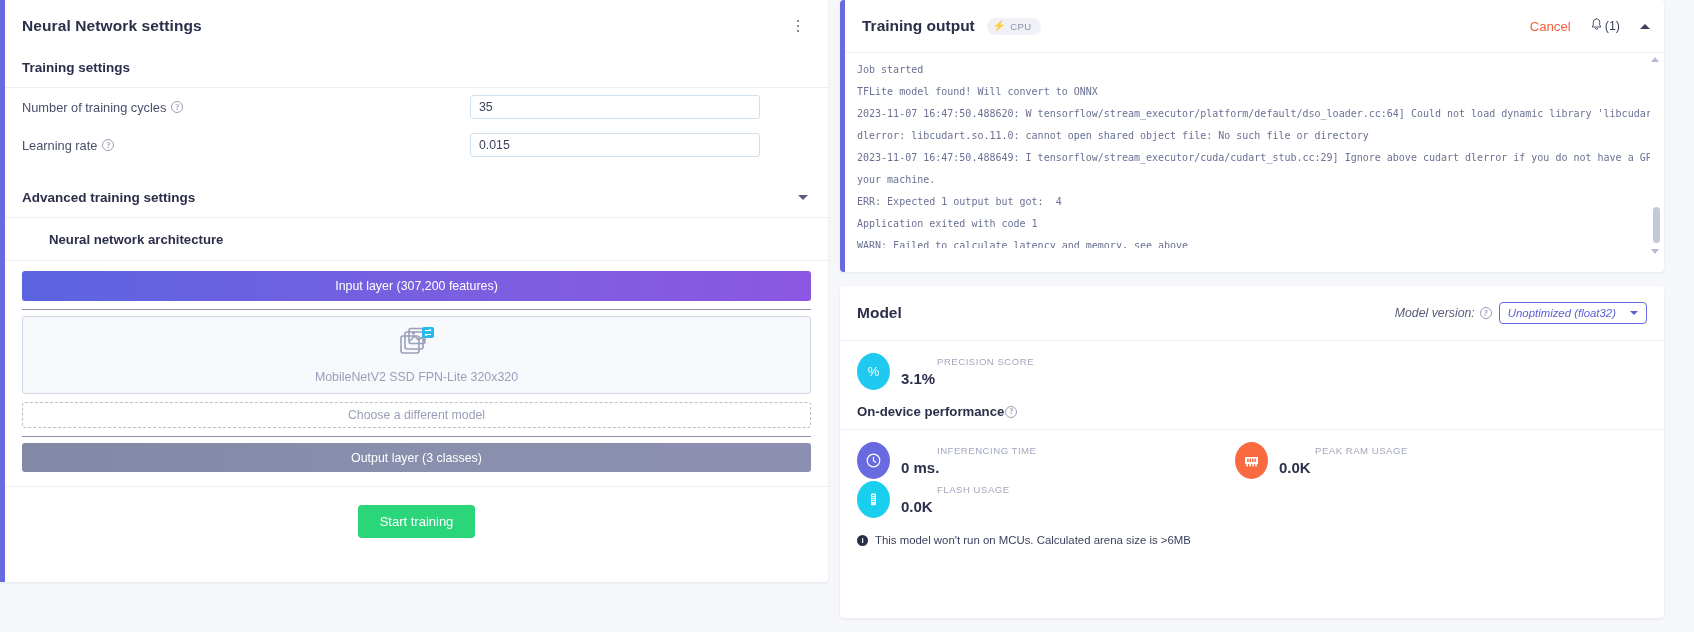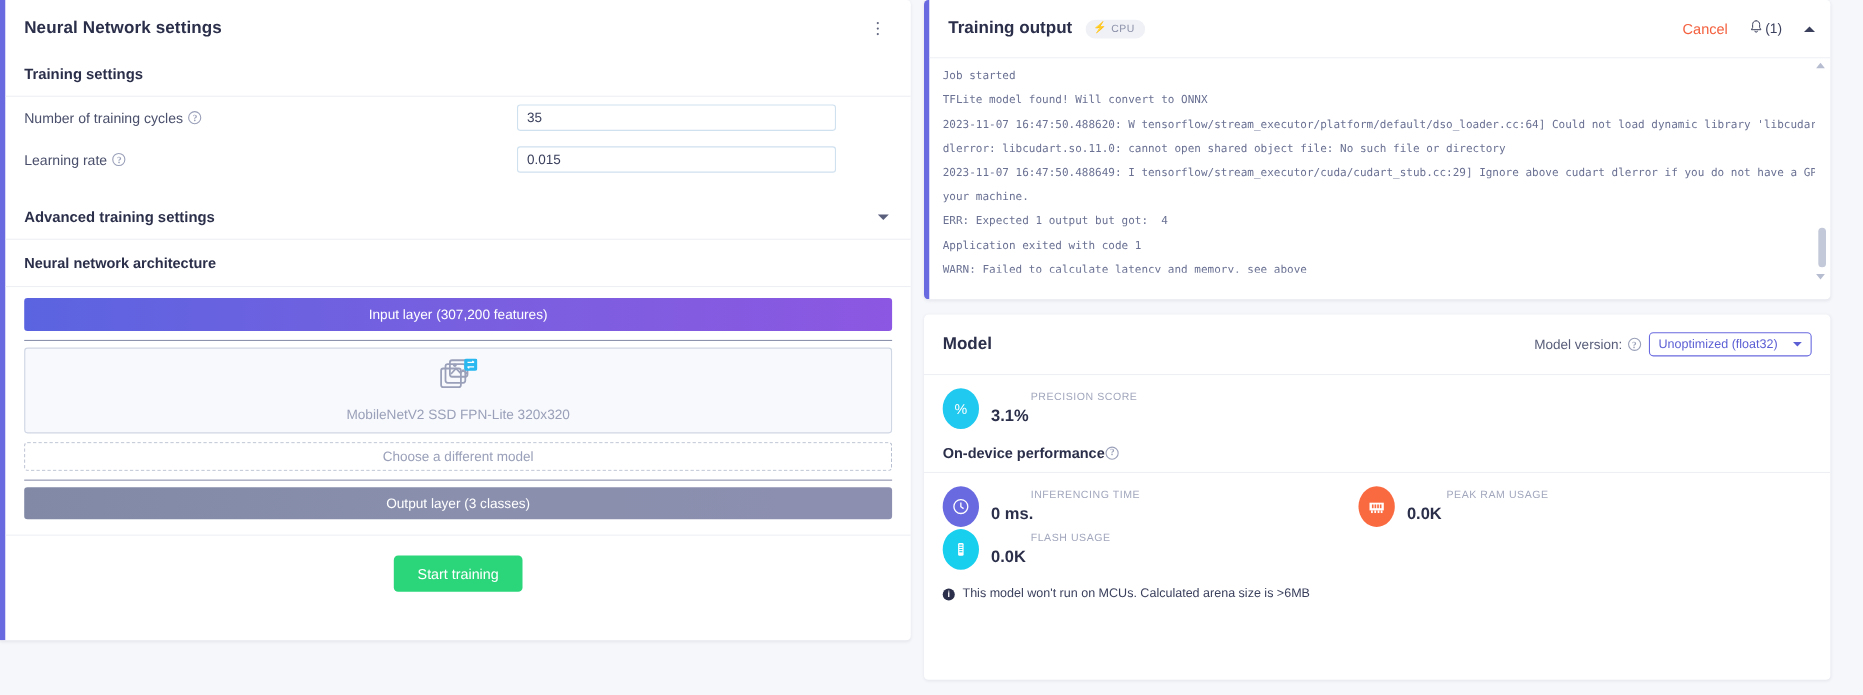--- a/index.html
+++ b/index.html
@@ -56,21 +56,21 @@
   .adv-row {
     display:flex;align-items:center;justify-content:space-between;
     padding: 12px 20px 12px 17px; cursor: pointer;
   }
   .adv-title { font-size: 13.5px; font-weight: 700; color: #2b2f4a; }
   .caret-down {
     width: 0;height: 0;border-left: 5px solid transparent;border-right: 5px solid transparent;
     border-top: 5px solid #5a5f7c;
   }
 
-  .arch-label { font-size: 13.2px; color: #2b2f4a; font-weight: 600; padding: 14px 20px 13px 17px; }
+  .arch-label { font-size: 13.2px; color: #2b2f4a; font-weight: 600; padding: 14px 20px 13px 17px; margin-left: 27px; }
 
   .layer-block { padding: 10px 17px 0 17px; }
   .input-layer {
     height: 30px; border-radius: 3px; display: flex; align-items: center; justify-content: center;
     background: linear-gradient(90deg, #5b64e0 0%, #7a5fe0 55%, #8c57e2 100%);
     color: #fff; font-size: 12.4px;
   }
   .connector { width: 100%; height: 8px; position: relative; margin: 4px 0 3px 0;}
   .connector:after { content:""; position:absolute;left:0;right:0;top:4px;height:1px;background:#8d93ad;}
   .model-box {
@@ -131,21 +131,21 @@
   .sc-down { bottom: 0; border-top: 5px solid #b7bdd0;}
   .scroll-thumb { position:absolute; right: 1px; top: 150px; width: 7px; height: 36px; background:#c3c9d8; border-radius: 4px;}
 
   .model-card {
     position: absolute; left: 0; top: 286px; width: 824px; height: 332px;
     background: #fff; border-radius: 4px; box-shadow: 0 1px 3px rgba(16,24,60,.08);
     overflow: hidden;
   }
   .model-head { display:flex;align-items:center;justify-content:space-between;height:54px;padding:0 17px;}
   .model-title { font-size: 15.5px; font-weight: 600; color:#2b2f4a;}
-  .mv-wrap { display:flex;align-items:center;gap:7px;}
+  .mv-wrap { display:flex;align-items:center;gap:7px;font-style:italic;}
   .mv-label { font-size: 12.3px; color:#585d79; display:flex;align-items:center;gap:5px;}
   .mv-select {
     border: 1px solid #6a6ae0; border-radius: 4px; color: #5c5fd4; font-size: 11.4px;
     padding: 4px 8px; display:flex;align-items:center;gap:14px; cursor:pointer; background:#fff;
   }
   .mv-caret { width:0;height:0;border-left:4px solid transparent;border-right:4px solid transparent;border-top:4px solid #5c5fd4;}
 
   .perf-head { padding: 0 17px 10px 17px; font-size: 13.2px; color:#2b2f4a; font-weight: 700; display:flex;align-items:baseline;gap:5px;}
   .perf-head .sub { font-size: 10.8px; font-weight: 400; color:#585d79;}
   .perf-head2 { padding: 14px 17px 10px 17px; font-size: 13.2px; color:#2b2f4a; font-weight: 700; display:flex;align-items:center;gap:1px;}

